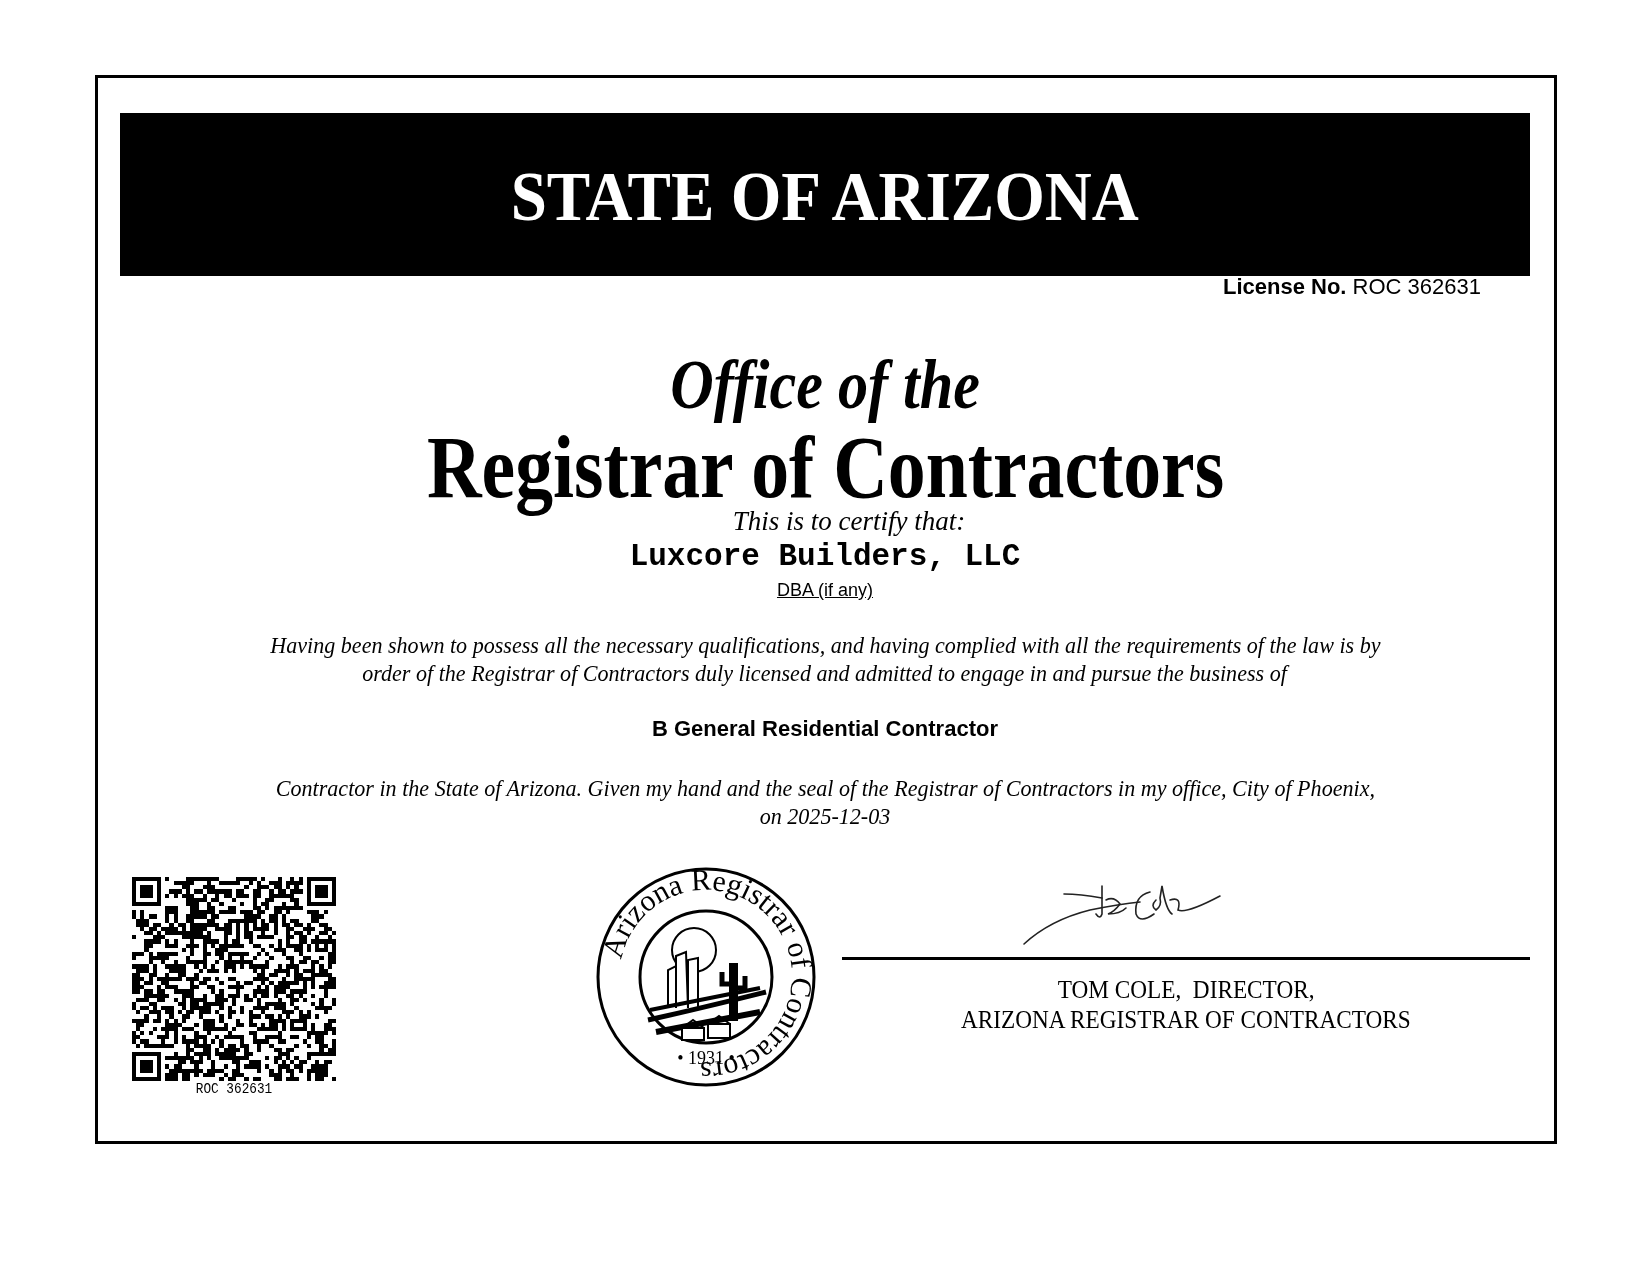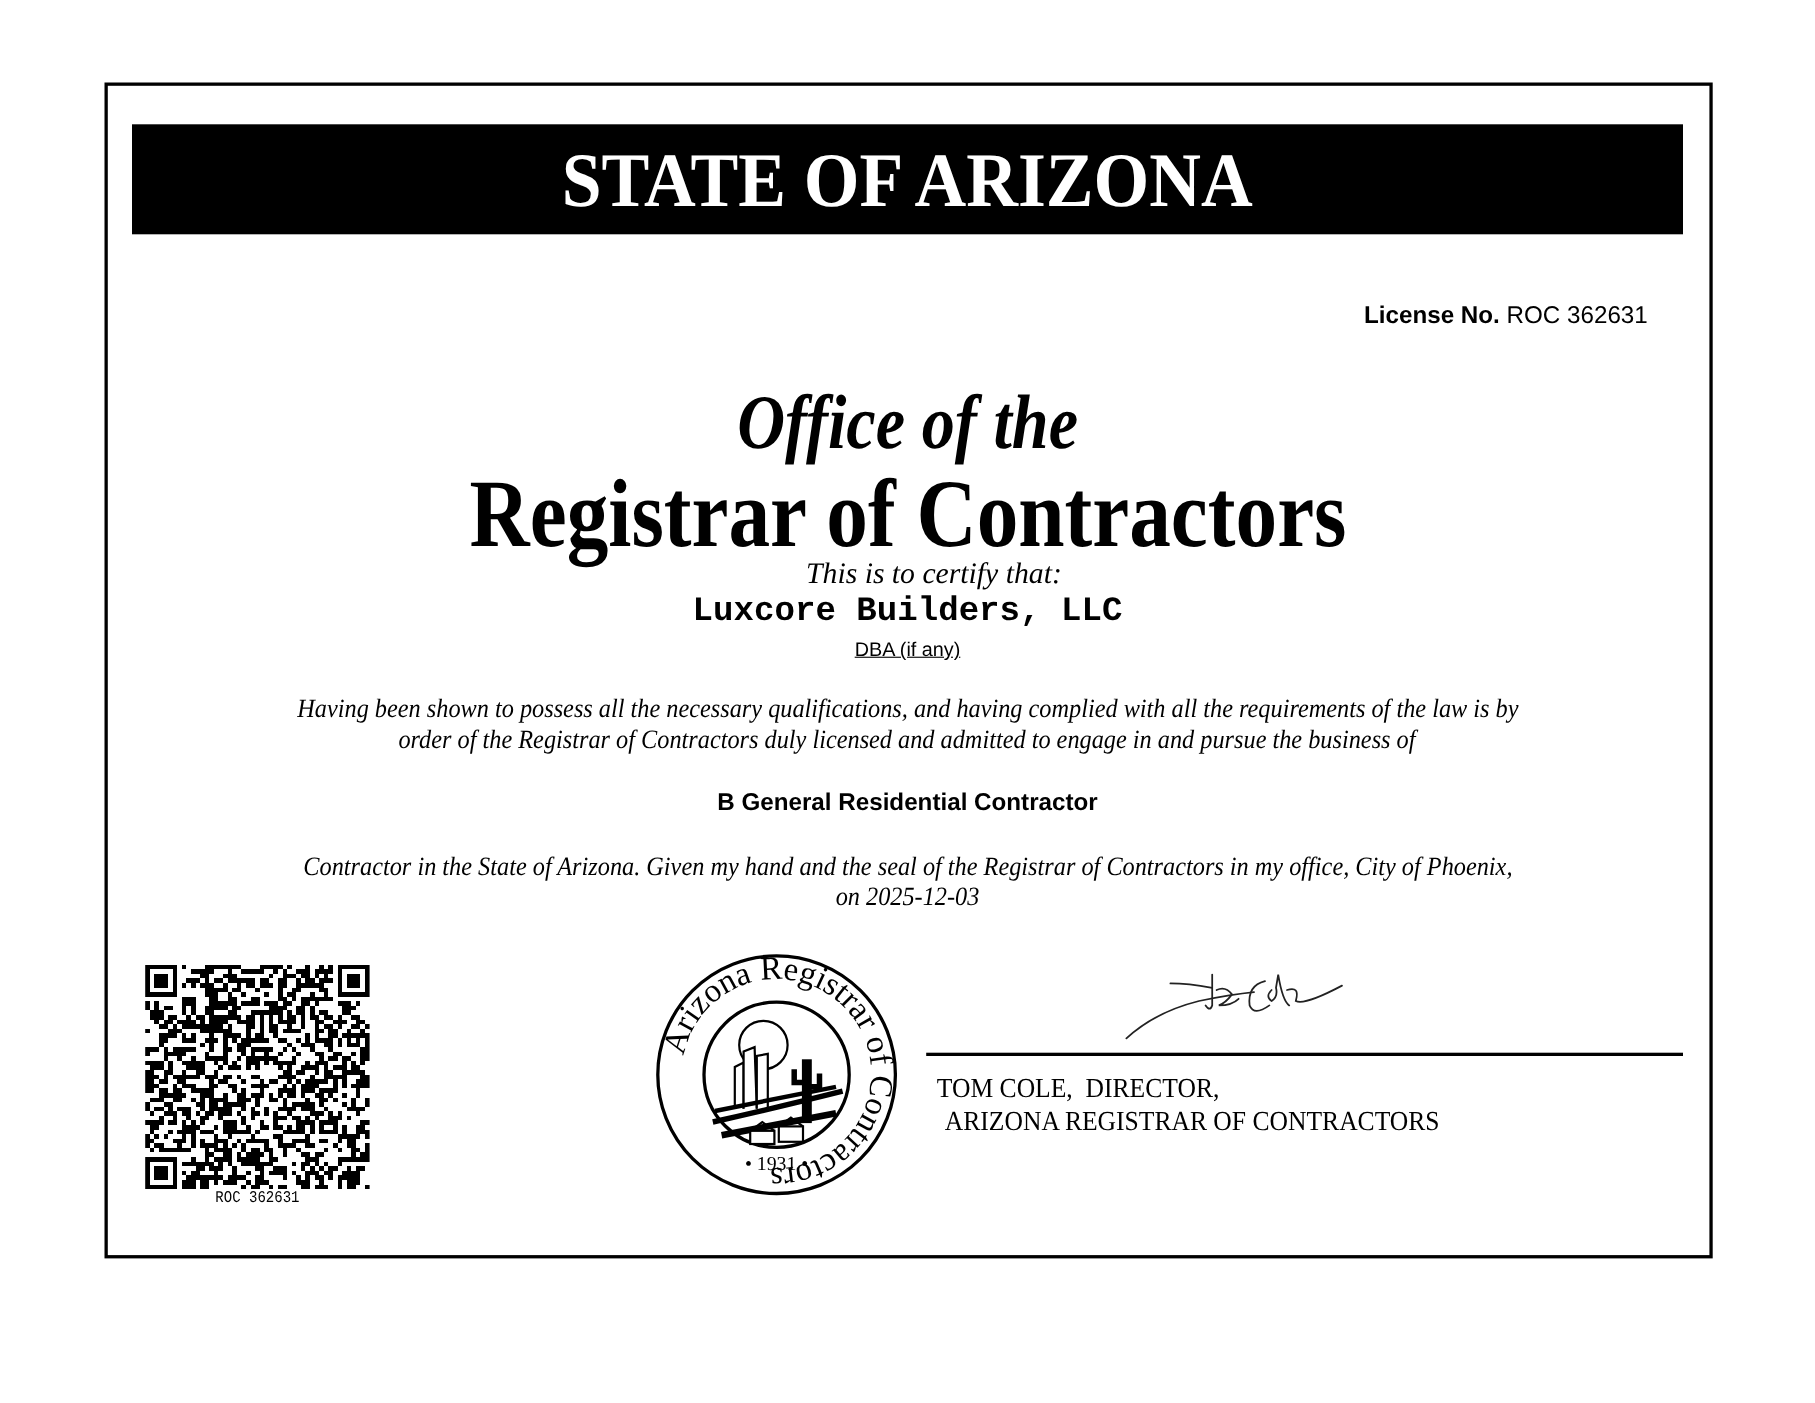--- a/index.html
+++ b/index.html
@@ -16,37 +16,37 @@
     }
     .frame {
       position: absolute;
       left: 95px; top: 75px;
       width: 1462px; height: 1069px;
       border: 3px solid #000;
     }
     .banner {
       position: absolute;
       left: 120px; top: 113px;
-      width: 1410px; height: 100px;
+      width: 1410px; height: 163px;
       background: #000;
       display: flex; align-items: center; justify-content: center;
     }
     .banner-title {
       font-family: "Liberation Serif", serif;
       font-weight: bold;
       font-size: 70px;
       color: #fff;
       letter-spacing: 0px;
       transform: scaleX(0.93);
       line-height: 1;
       margin-top: 4px;
     }
     .license {
       position: absolute;
-      right: 152px; top: 274px;
+      right: 169px; top: 274px;
       font-family: "Liberation Sans", sans-serif;
       font-size: 22px;
       white-space: nowrap;
     }
     .license .lbl { font-weight: bold; }
     .center-block {
       position: absolute;
       left: 0; width: 1650px;
       text-align: center;
     }
@@ -134,20 +134,21 @@
     }
     .sig-line {
       position: absolute;
       left: 842px; top: 957px;
       width: 688px; height: 3px;
       background: #000;
     }
     .signer {
       position: absolute;
       left: 842px; width: 688px;
+      text-align: center;
       font-family: "Liberation Serif", serif;
       font-size: 25px;
       line-height: 30px;
     }
     .signer span { display: inline-block; transform: scaleX(0.93); white-space: pre; }
     .signer1 { top: 975px; }
     .signer2 { top: 1005px; }
   </style>
 </head>
 <body>

